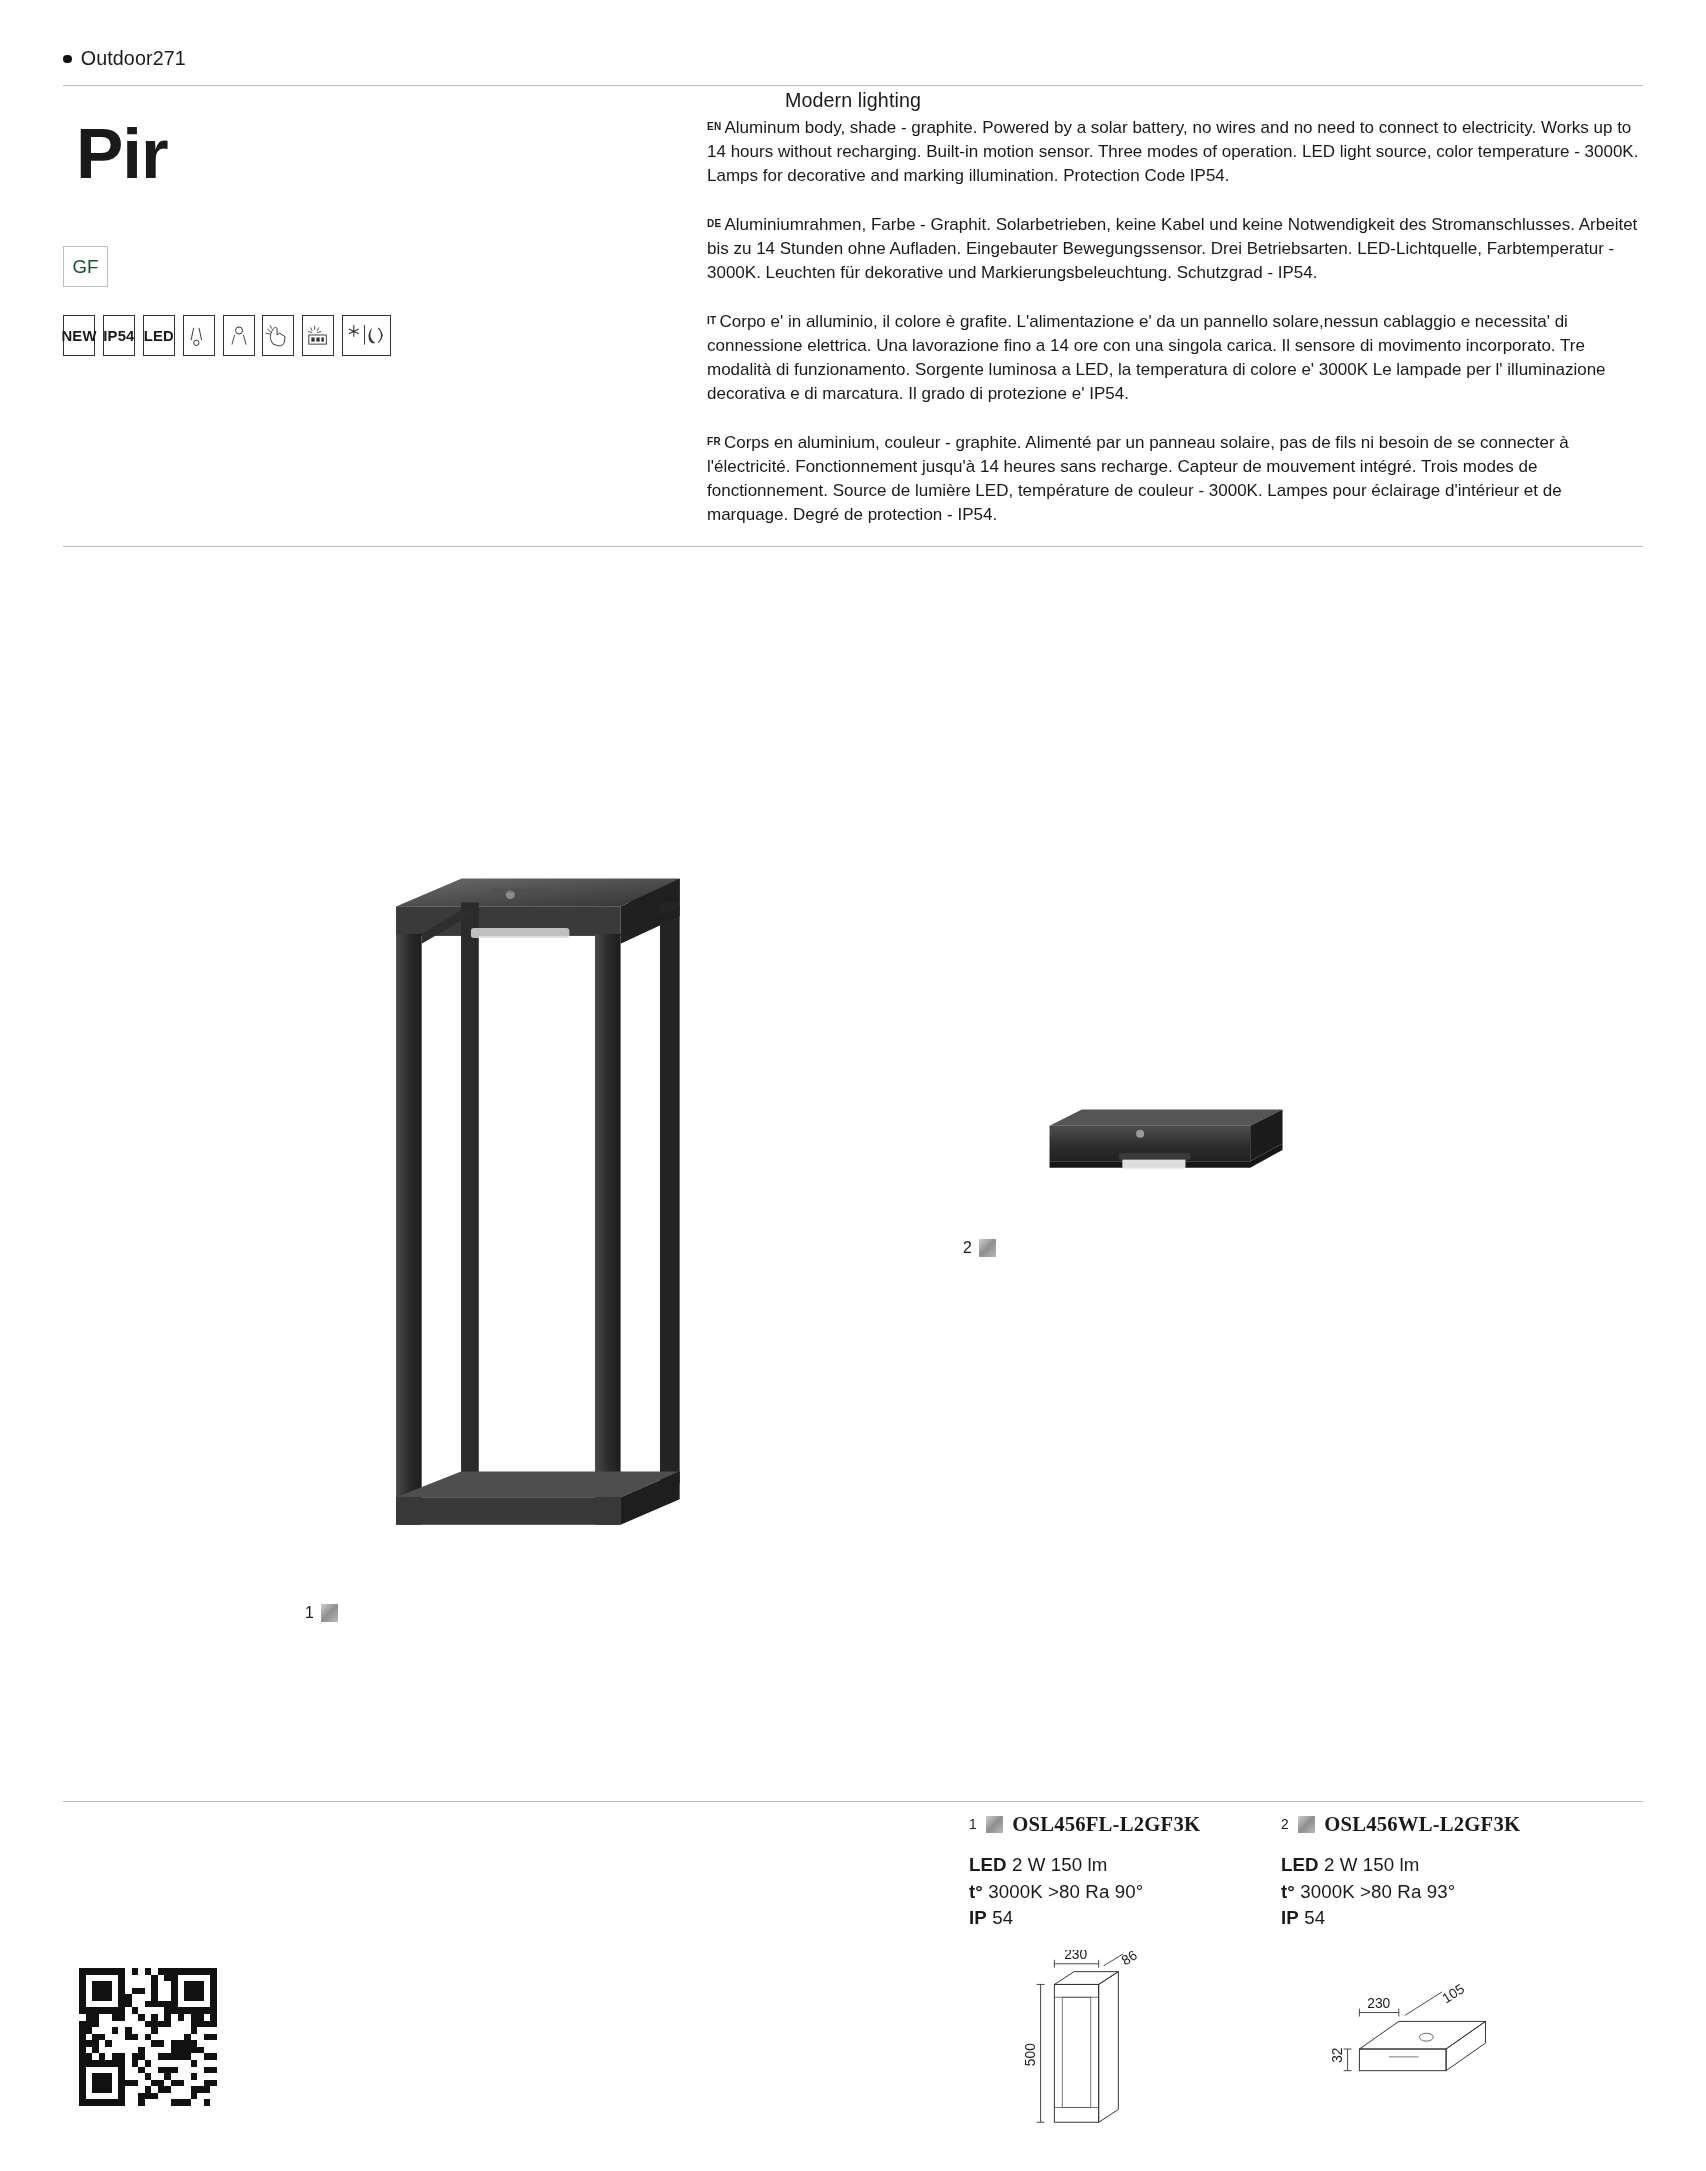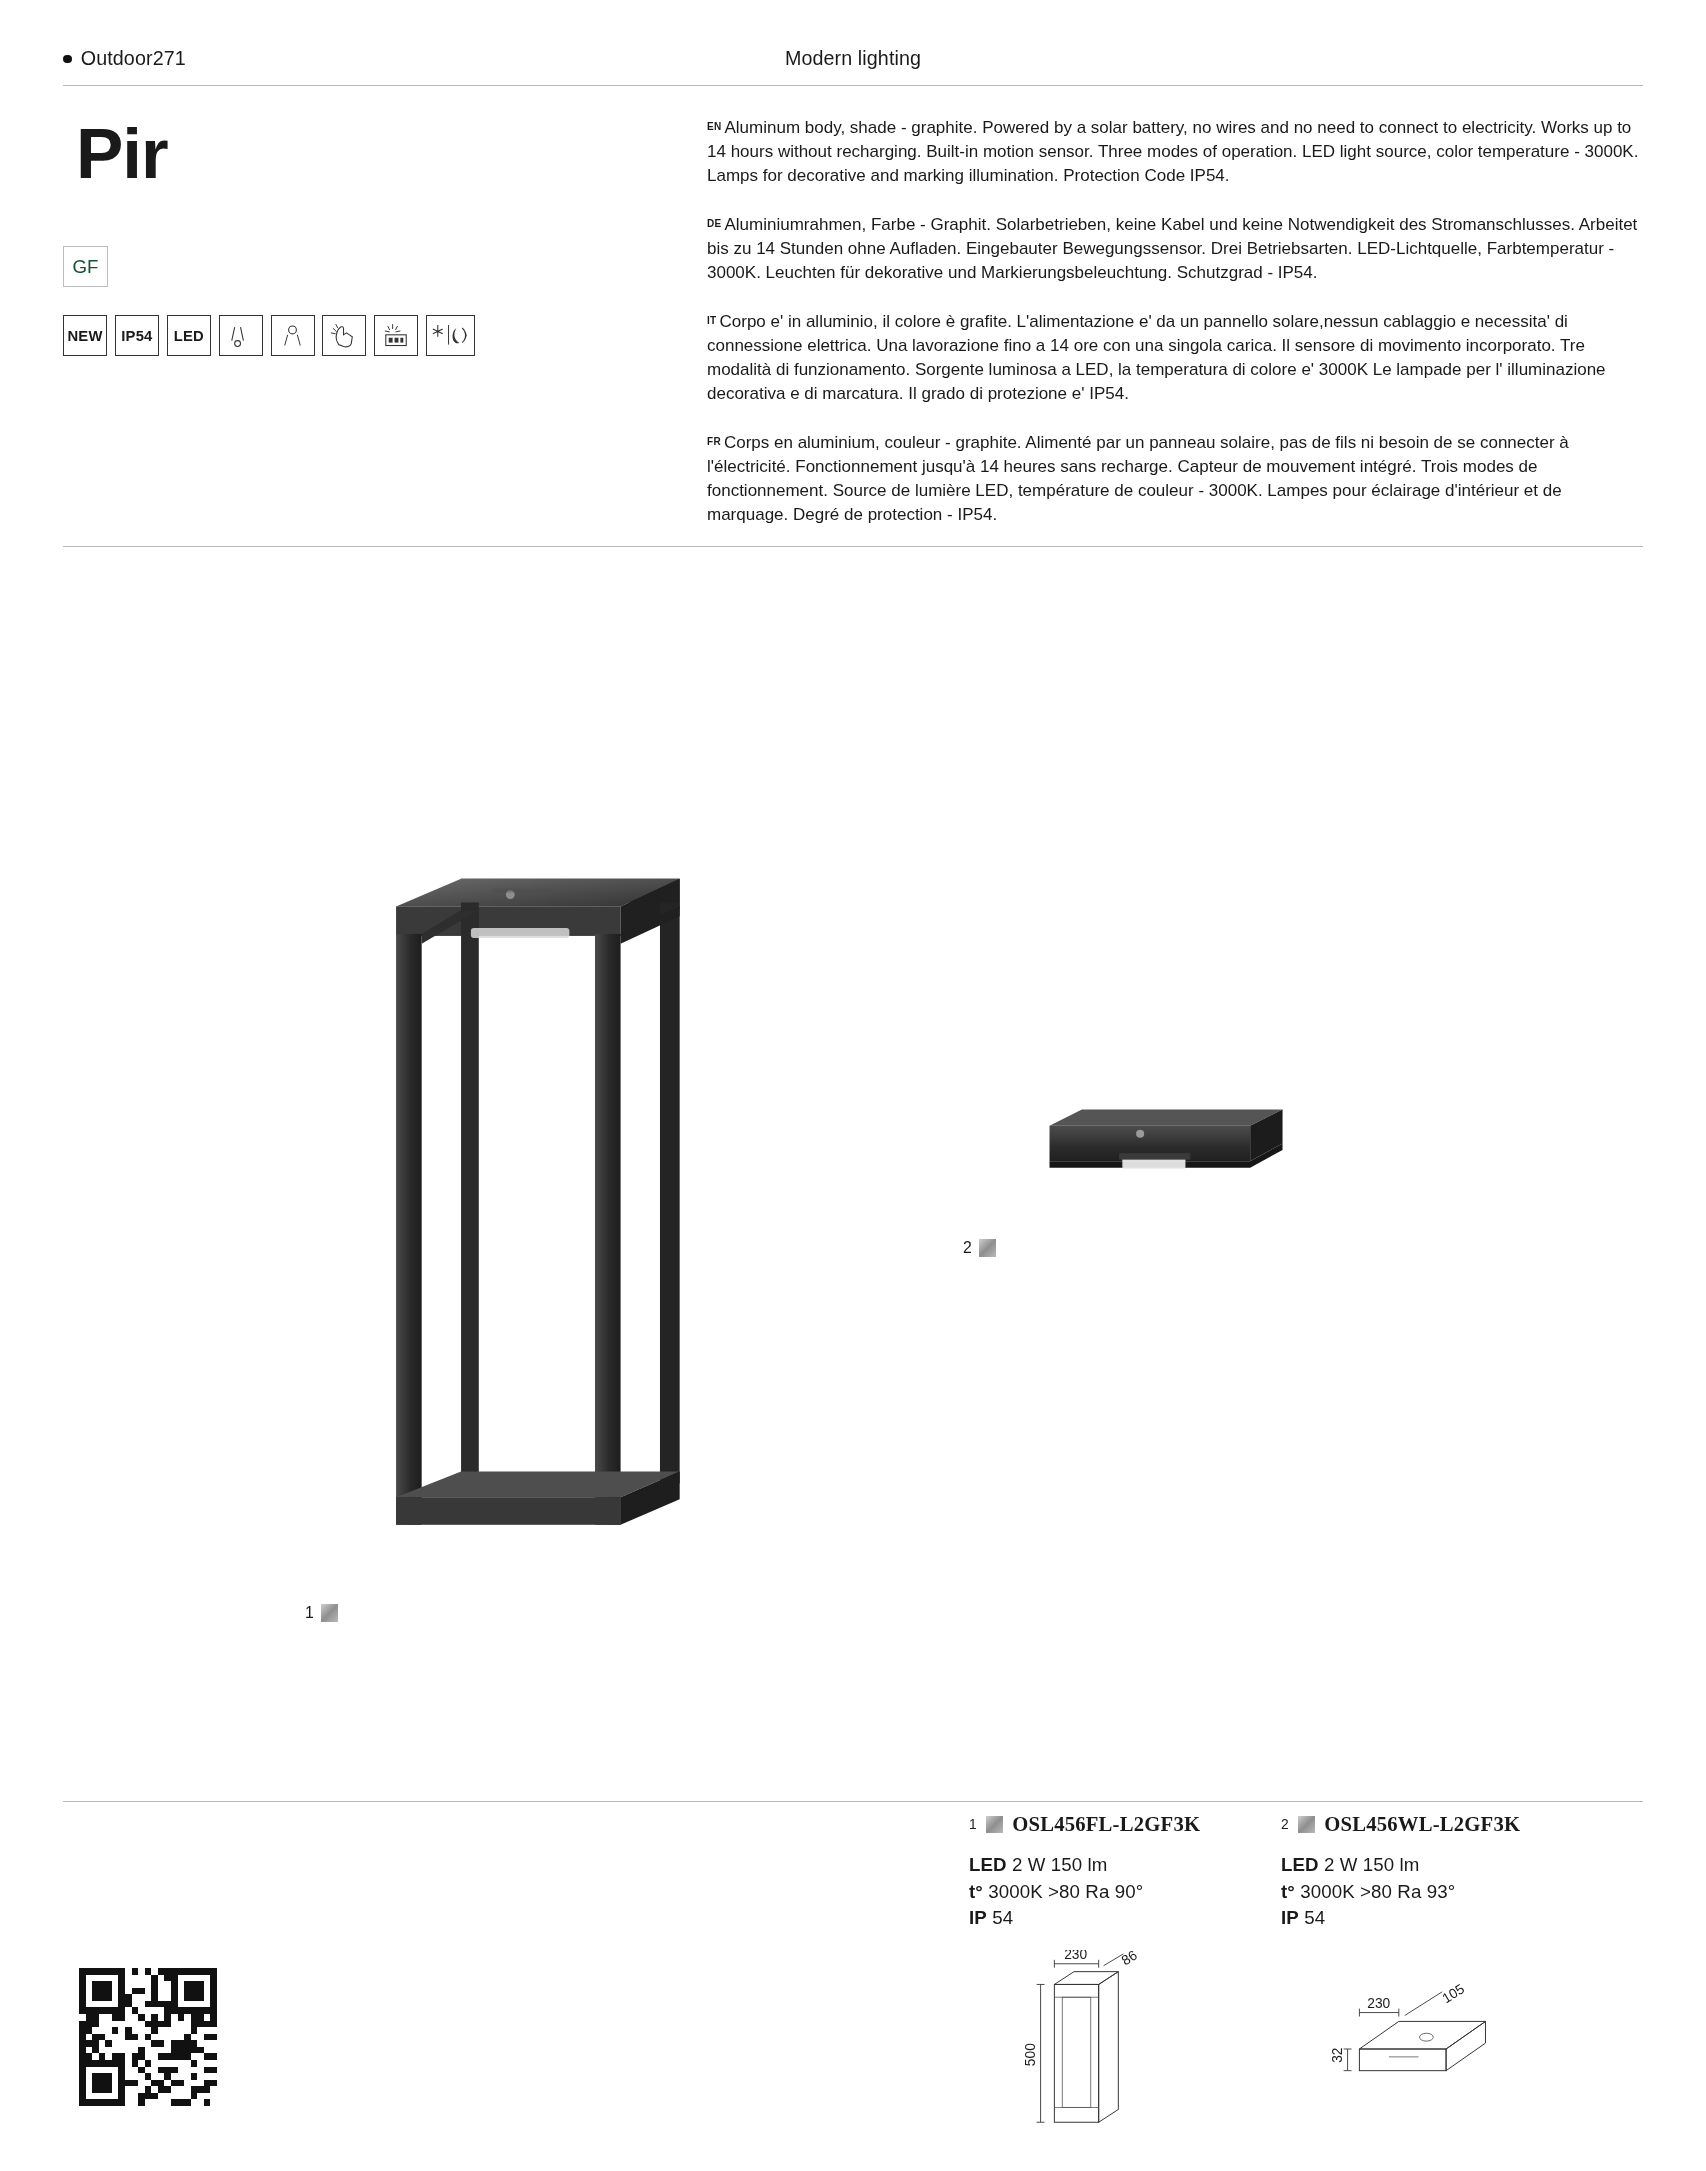--- a/index.html
+++ b/index.html
@@ -16,21 +16,21 @@
 
   
   .header {
     position:absolute; left:63px; top:47px; width:1580px;
     height:33px;
     display:flex; align-items:flex-start; justify-content:flex-start;
     font-size:19.7px; letter-spacing:0.1px;
   }
   .header .left { display:flex; align-items:center; gap:8.9px; }
   .bullet { width:8.9px; height:8.9px; border-radius:50%; background:#111; display:inline-block; margin-top:1px;}
-  .header .center { position:absolute; left:50%; transform:translateX(-50%); }
+  .header .center { position:absolute; left:50%; transform:translateX(-50%);margin-top:42px; }
   .header .right { font-size:19.7px; }
   .rule {
     position:absolute; left:63px; width:1580px; height:1px; background:#b9b9b9;
   }
   #rule-top { top:85px; }
   #rule-mid { top:546px; }
   #rule-bottom { top:1801px; }
 
   
   .title {
@@ -41,21 +41,21 @@
     position:absolute; left:63px; top:246px;
     width:45px; height:41px; border:1px solid #bdbdbd;
     display:flex; align-items:center; justify-content:center;
     font-size:18.7px; color:#14532d;
   }
   .icon-row {
     position:absolute; left:63px; top:315px;
     display:flex; gap:7.9px; align-items:flex-start;
   }
   .ibox {
-    width:44px; height:41px; border:1px solid #333;
+    width:32px; height:41px; border:1px solid #333;
     display:flex; align-items:center; justify-content:center;
     font-size:14.8px; font-weight:bold; letter-spacing:0.2px;
   }
   .ibox.wide { width:49px; }
   .ibox.icon { font-weight:normal; font-size:12.8px; }
   .ibox svg { display:block; }
 
   
   .desc {
     position:absolute; left:707px; top:116px; width:936px;

